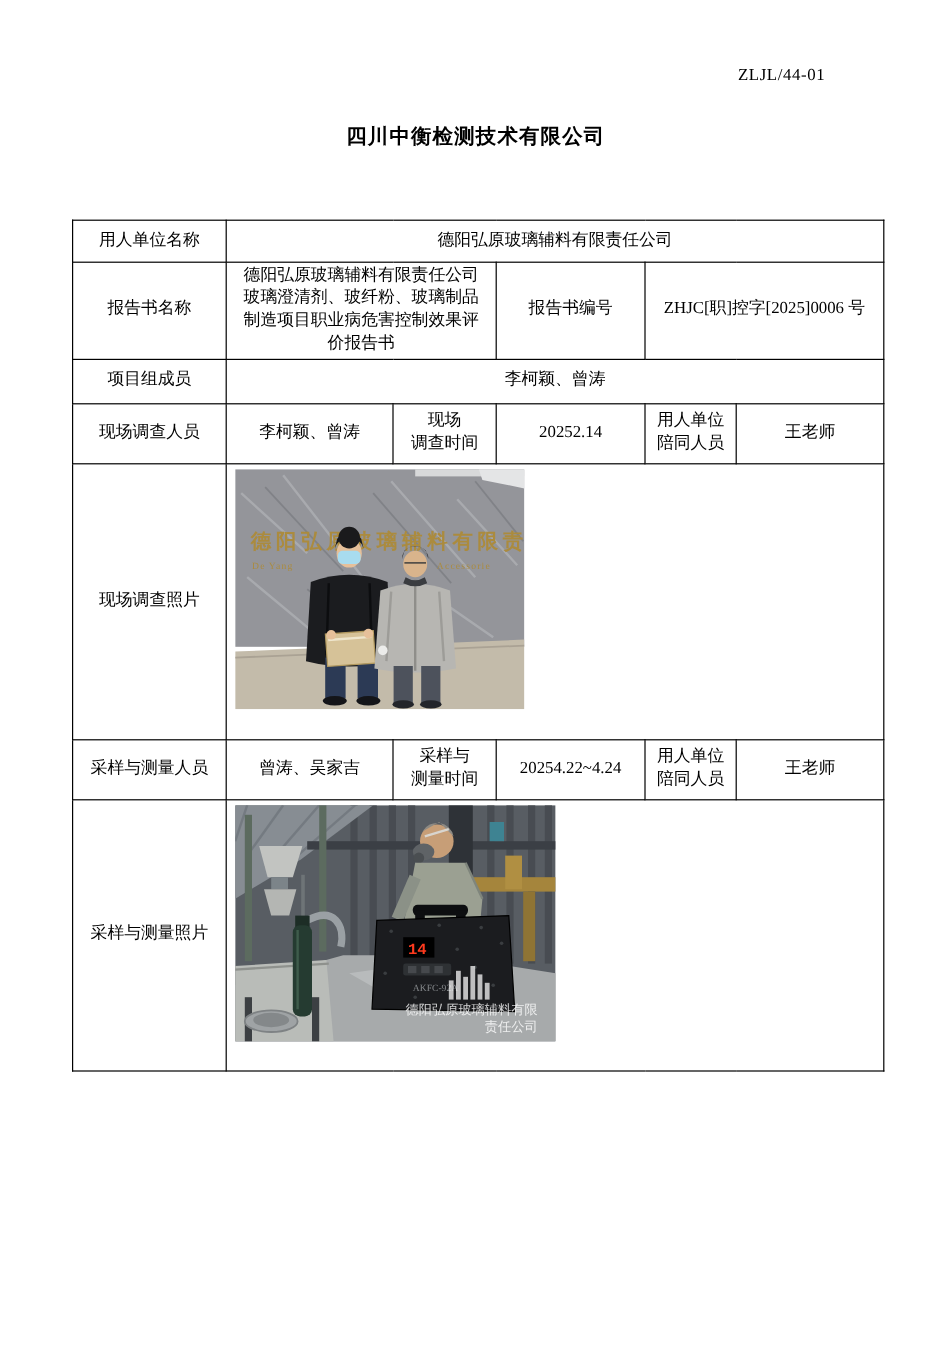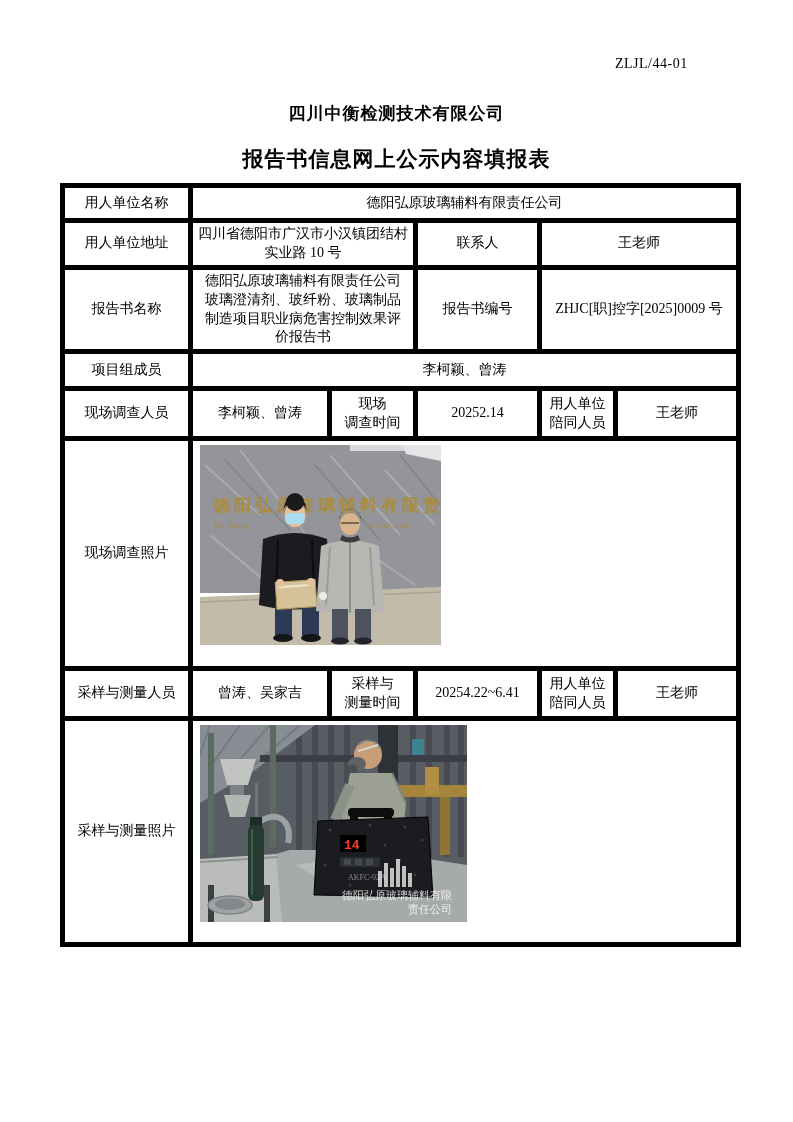--- a/index.html
+++ b/index.html
@@ -6,66 +6,59 @@
   body{width:793px;height:1122px;background:#ffffff;color:#000;
        font-family:"Liberation Serif", serif;}
   .page{position:relative;width:793px;height:1122px;overflow:hidden;background:#fff;border-radius:29px;}
   .doc-code{position:absolute;top:56px;left:615px;font-size:14px;letter-spacing:0.5px;}
   .title{position:absolute;top:102px;left:0;width:100%;text-align:center;
          font-size:17px;font-weight:bold;letter-spacing:1px;}
   .subtitle{position:absolute;top:145px;left:0;width:100%;text-align:center;
          font-size:21px;font-weight:bold;letter-spacing:1px;}
   table.form{position:absolute;left:60px;top:183px;width:676px;
          border-collapse:collapse;table-layout:fixed;}
-  td{border:5px solid #000000;text-align:center;vertical-align:middle;
+  td{border:1px solid #000000;text-align:center;vertical-align:middle;
      font-size:14px;line-height:1.35;padding:2px;overflow:hidden;word-break:break-all;margin-left:47px;}
   td.addr{padding:2px 4px;}
   td.rpt{padding:2px 9px;}
   td.pre{white-space:pre-line;padding:2px 1px;}
   td.photo-cell{text-align:left;vertical-align:top;padding:4px 0 0 7px;}
   td.note-cell{text-align:left;padding:2px 6px;}
   svg{display:block;}
 </style>
 </head>
 <body>
 
 <div class="page">
 
   <div class="doc-code">ZLJL/44-01</div>
   <div class="title">四川中衡检测技术有限公司</div>
-  <div class="subtitle">报告书信息网上公示内容填报表</div>
 
   <table class="form">
     <colgroup>
       <col style="width:128px">
         <col style="width:139px">
         <col style="width:86px">
       <col style="width:124px">
         <col style="width:76px">
         <col style="width:123px">
     </colgroup>
     <tbody>
 
       <tr style="height:35px;">
         <td>用人单位名称</td>
         <td colspan="5">德阳弘原玻璃辅料有限责任公司</td>
       </tr>
 
-      <tr style="height:38px;">
-        <td>用人单位地址</td>
-        <td colspan="2" class="addr">四川省德阳市广汉市小汉镇团结村实业路 10 号</td>
-        <td>联系人</td>
-        <td colspan="2">王老师</td>
-      </tr>
 
       <tr style="height:74px;">
         <td>报告书名称</td>
         <td colspan="2" class="rpt">德阳弘原玻璃辅料有限责任公司玻璃澄清剂、玻纤粉、玻璃制品制造项目职业病危害控制效果评价报告书</td>
         <td>报告书编号</td>
-        <td colspan="2">ZHJC[职]控字[2025]0009 号</td>
+        <td colspan="2">ZHJC[职]控字[2025]0006 号</td>
       </tr>
 
       <tr style="height:37px;padding-left:14px;">
         <td>项目组成员</td>
         <td colspan="5">李柯颖、曾涛</td>
       </tr>
 
       <tr style="height:50px;">
         <td>现场调查人员</td>
         <td>李柯颖、曾涛</td>
@@ -140,21 +133,21 @@
             </g>
           </svg>
         </td>
       </tr>
 
       <tr style="height:50px;">
         <td>采样与测量人员</td>
         <td>曾涛、吴家吉</td>
         <td class="pre">采样与
 测量时间</td>
-        <td>20254.22~6.41</td>
+        <td>20254.22~4.24</td>
         <td class="pre">用人单位
 陪同人员</td>
         <td>王老师</td>
       </tr>
 
       <tr style="height:226px;">
         <td>采样与测量照片</td>
         <td colspan="5" class="photo-cell">
 
           <svg width="267" height="197" viewBox="0 0 267 197">

